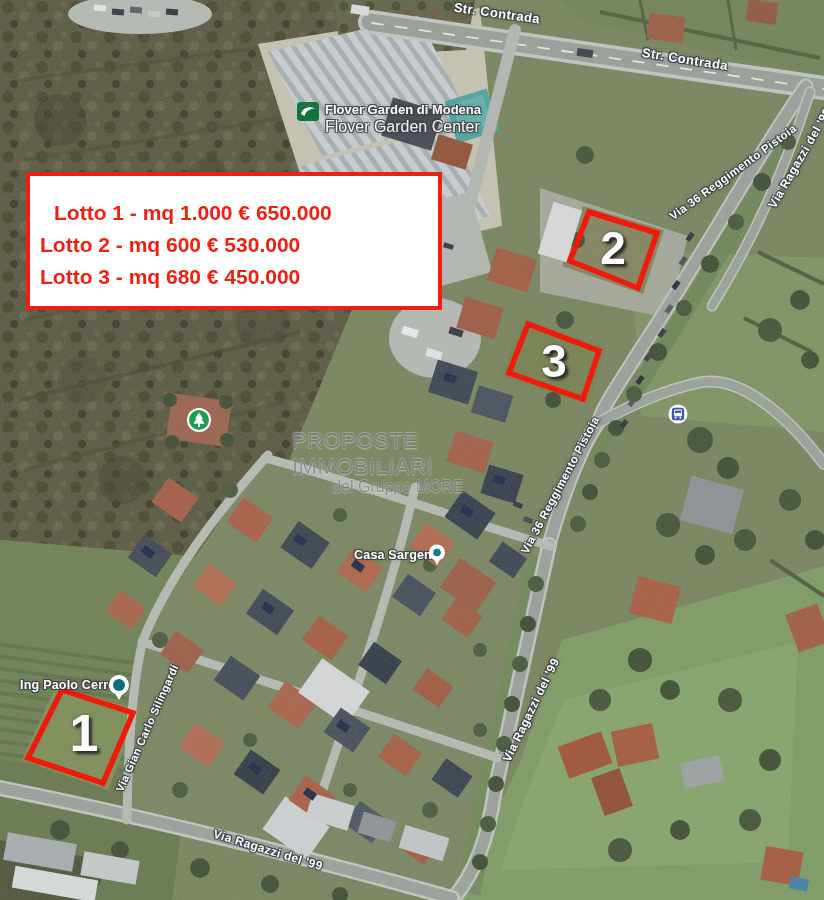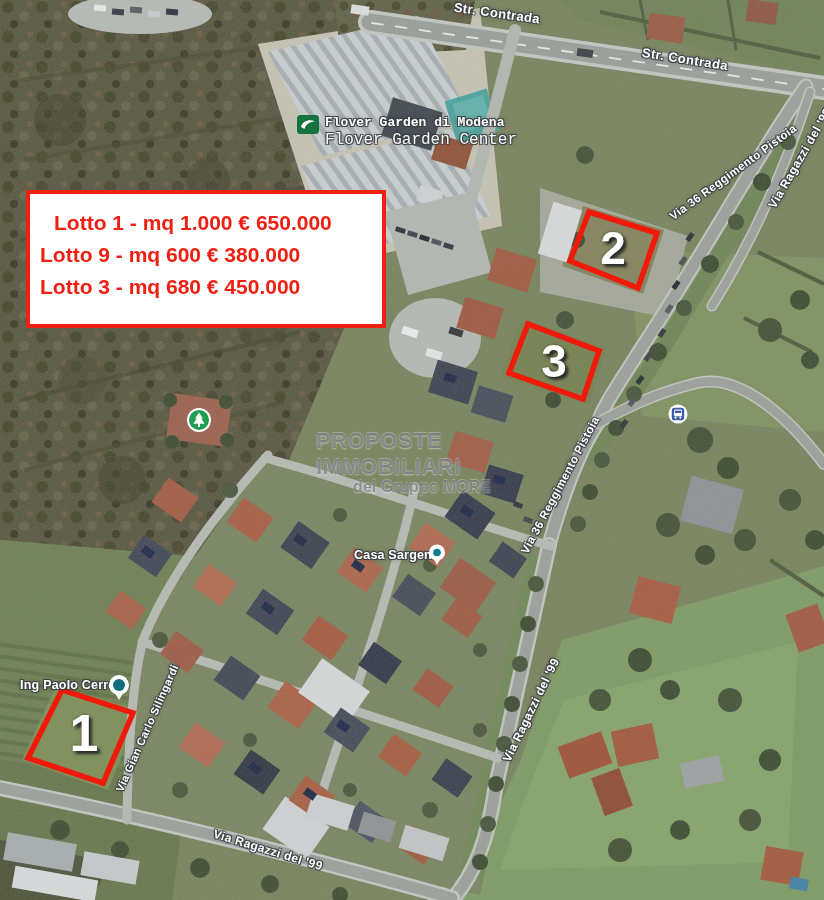--- a/index.html
+++ b/index.html
@@ -9,39 +9,39 @@
   svg.layer { position:absolute; left:0; top:0; }
 
   
   .rl, .poi-label {
     position:absolute; white-space:nowrap; color:#fff; font-weight:700; letter-spacing:.4px;
     text-shadow:-1px -1px 0 rgba(62,66,70,.95), 1px -1px 0 rgba(62,66,70,.95),
                 -1px 1px 0 rgba(62,66,70,.95), 1px 1px 0 rgba(62,66,70,.95),
                  0 0 4px rgba(25,28,32,.55);
   }
   .poi-label { letter-spacing:.2px; }
-  .flover { position:absolute; left:297px; top:115px; display:flex; gap:6px; align-items:flex-start;font-family:Liberation Mono, monospace; }
+  .flover { position:absolute; left:297px; top:102px; display:flex; gap:6px; align-items:flex-start; }
   .flover .t1 { font-size:13px; font-weight:700; }
   .flover .t2 { font-size:16px; font-weight:400; opacity:.95; margin-top:1px; }
   .flover .txt { color:#fff;
     text-shadow:-1px -1px 0 rgba(62,66,70,.95), 1px -1px 0 rgba(62,66,70,.95),
                 -1px 1px 0 rgba(62,66,70,.95), 1px 1px 0 rgba(62,66,70,.95),
                  0 0 4px rgba(25,28,32,.55); }
 
   .lotnum { position:absolute; color:#fff; font-weight:700; transform:translate(-50%,-50%);
             text-shadow:3px 3px 3px rgba(38,38,38,.95), 0 0 3px rgba(0,0,0,.45); }
 
   .marker { position:absolute; }
 
-  .infobox { position:absolute; left:26px; top:190px; width:360px; height:138px;
-             background:#ffffff; border:4px solid #ee2012; padding:13px 0 0 10px; }
+  .infobox { position:absolute; left:26px; top:172px; width:416px; height:138px;
+             background:#ffffff; border:4px solid #ee2012; padding:21px 0 0 10px; }
   .infobox .line { color:#ee2012; font-weight:700; font-size:21px; line-height:32px; white-space:nowrap; }
   .infobox .line.first { padding-left:14px; }
 
-  .wm { position:absolute; left:316px; top:428px; width:212px; font-weight:700;
+  .wm { position:absolute; left:292px; top:428px; width:212px; font-weight:400;
         color:rgba(78,84,92,.55);
         text-shadow:0 1px 2px rgba(255,255,255,.5), 0 -1px 1px rgba(255,255,255,.3); }
   .wm .l1 { font-size:22px; letter-spacing:.5px; }
   .wm .l2 { font-size:16px; text-align:center; margin-top:-2px; }
 </style>
 </head>
 <body>
 
 <div class="map">
 
@@ -414,17 +414,17 @@
     </span>
   </div>
 
   <div class="wm">
     <div class="l1">PROPOSTE IMMOBILIARI</div>
     <div class="l2">del Gruppo MORE</div>
   </div>
 
   <div class="infobox">
     <div class="line first">Lotto 1 - mq 1.000 € 650.000</div>
-    <div class="line">Lotto 9 - mq 600 € 380.000</div>
+    <div class="line">Lotto 2 - mq 600 € 530.000</div>
     <div class="line">Lotto 3 - mq 680 € 450.000</div>
   </div>
 
 </div>
 
 </body></html>

